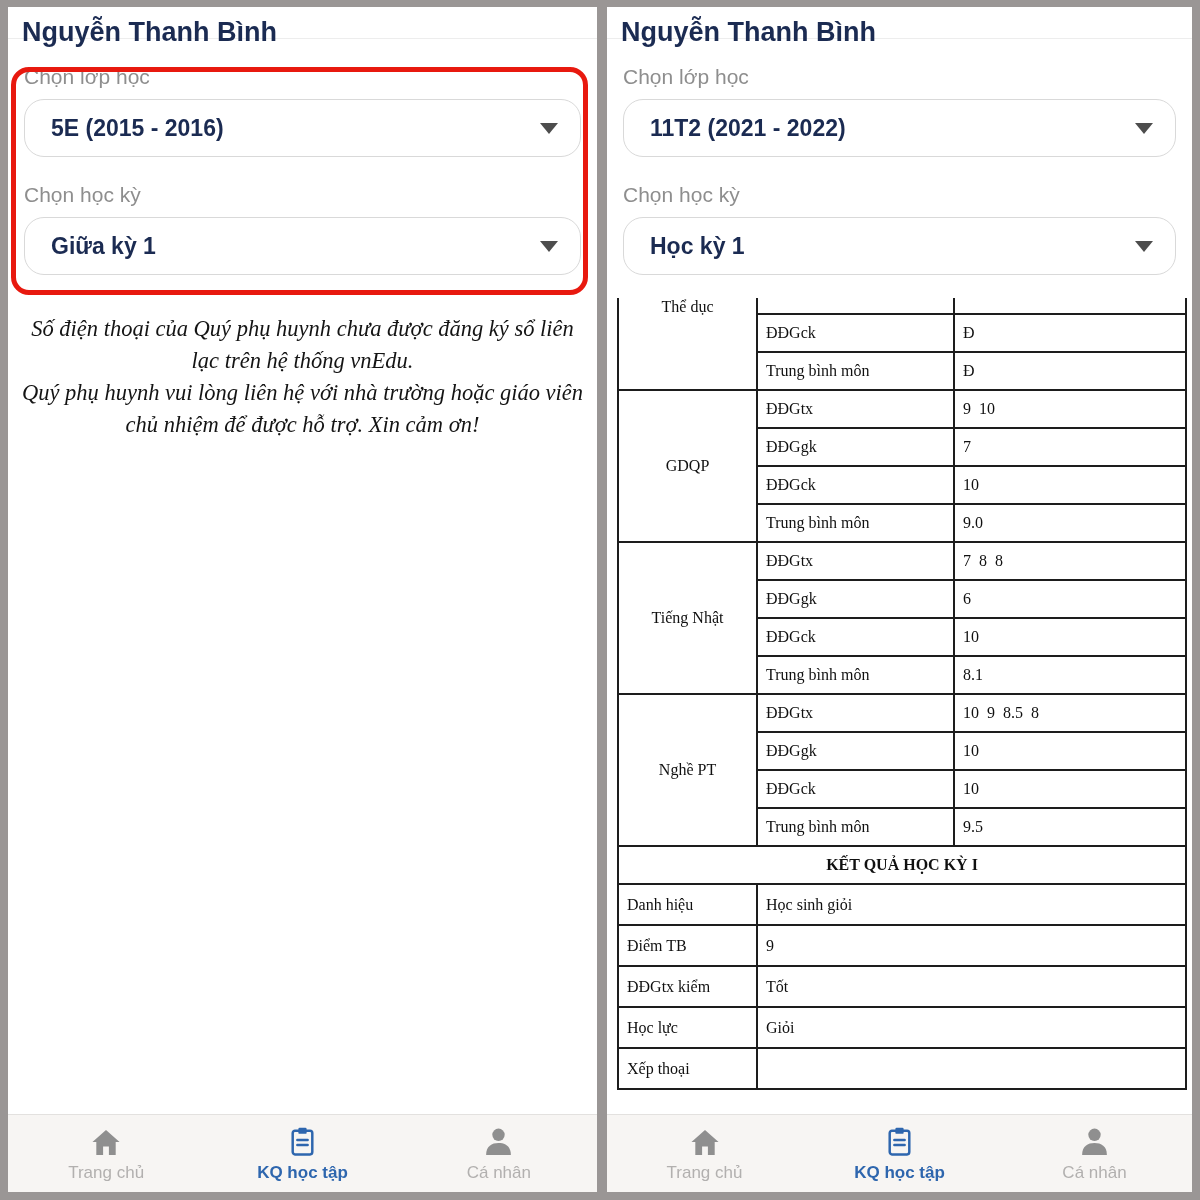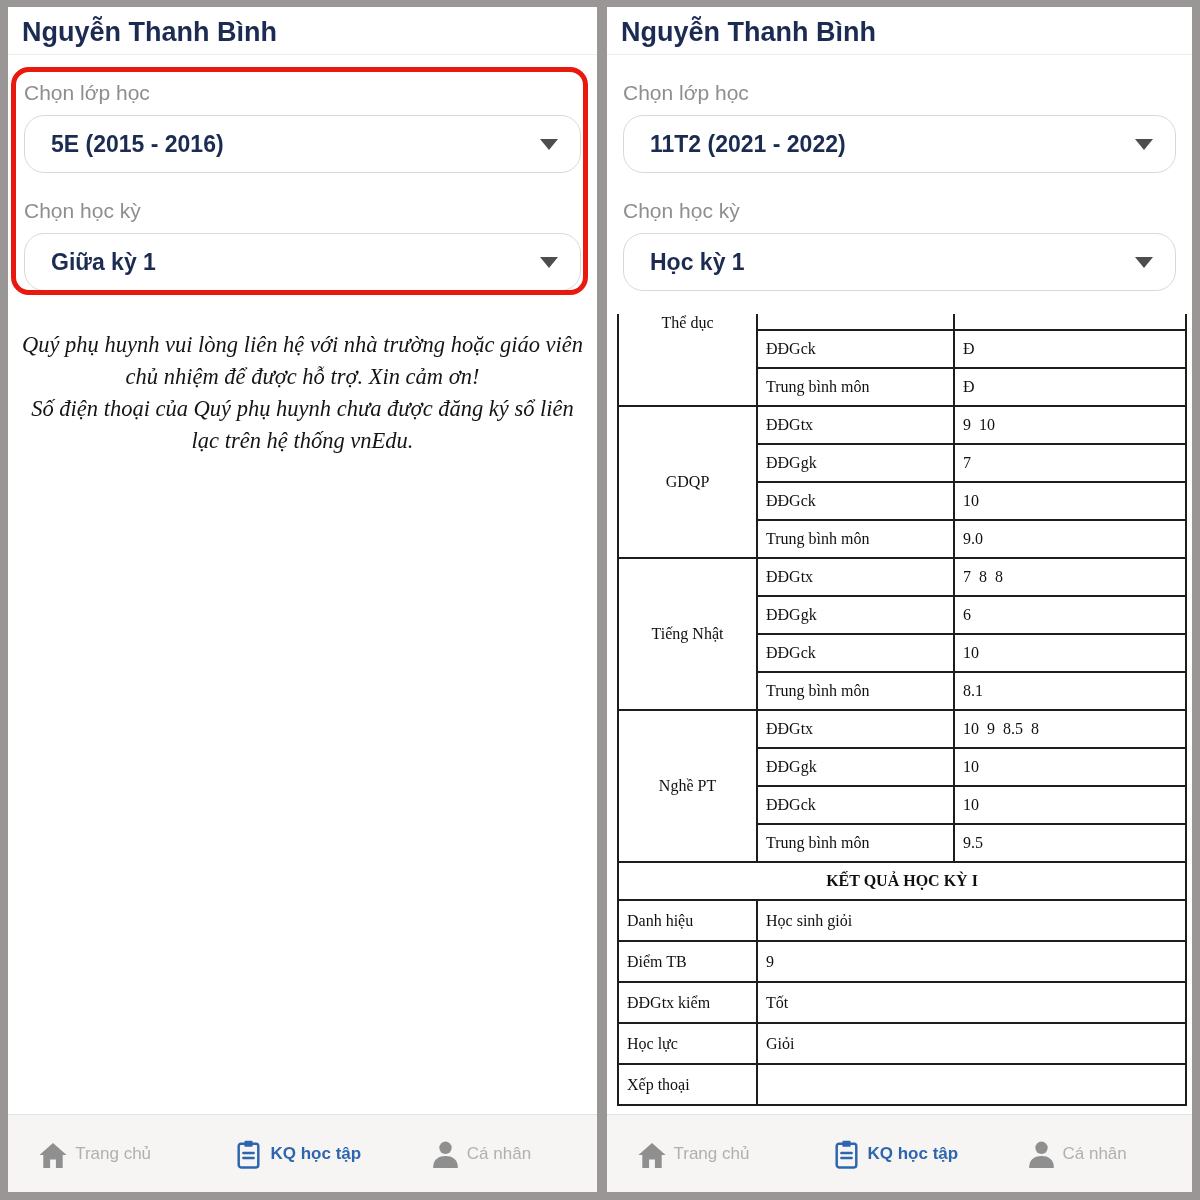--- a/index.html
+++ b/index.html
@@ -2,21 +2,21 @@
 <html style="--navy: #1b2b52; --accent: #2e66ae; --red: #e8190f;"><head>
 <meta charset="utf-8">
 <style>
   html,body{margin:0;padding:0;}
   body{width:1200px;height:1200px;font-family:"Liberation Sans",sans-serif;}
   .frame{position:relative;width:1200px;height:1200px;background:#9a9695;overflow:hidden;}
   .panel{position:absolute;top:7px;height:1185px;background:#ffffff;overflow:hidden;}
   .panel.left{left:8px;width:589px;}
   .panel.right{left:607px;width:585px;}
 
-  .app-header{height:48px;padding:10px 4px 0 14px;border-bottom:1px solid #ededed;box-sizing:border-box;}
+  .app-header{height:32px;padding:10px 4px 0 14px;border-bottom:1px solid #ededed;box-sizing:border-box;}
   .app-title{font-size:27px;font-weight:bold;color:var(--navy,#1b2b52);}
 
   .field-label{margin:26px 0 0 16px;font-size:21px;color:#8e8e8e;}
   .select-box{margin:10px 16px 0 16px;height:58px;border:1.5px solid #d9d9d9;border-radius:20px;
     display:flex;align-items:center;justify-content:space-between;padding:0 22px 0 26px;background:#fff;box-sizing:border-box;}
   .select-value{font-size:23px;font-weight:bold;color:var(--navy,#1b2b52);}
   .caret{width:0;height:0;border-left:9px solid transparent;border-right:9px solid transparent;border-top:11px solid #4d4d4d;}
 
   .annotation-box{position:absolute;left:3px;top:60px;width:577px;height:228px;border:5px solid var(--red,#e8190f);
     border-radius:18px;box-sizing:border-box;pointer-events:none;}
@@ -31,21 +31,21 @@
   td.subject{text-align:center;padding:0 2px;}
   td.subject.top{vertical-align:top;padding-top:0;}
   .clip{height:14px;overflow:hidden;}
   .clip span{display:block;margin-top:-20px;}
   td.value{white-space:pre;}
   td.summary-head{text-align:center;font-weight:bold;height:40px;}
   tr.summary td{height:41px;}
 
   .nav{position:absolute;left:0;right:0;bottom:0;height:77px;background:#f7f5f3;border-top:1px solid #e3e1df;
     display:flex;justify-content:space-around;align-items:center;}
-  .nav-item{display:flex;align-items:center;gap:5px;width:140px;cursor:pointer;}
+  .nav-item{display:flex;flex-direction:column;align-items:center;gap:5px;width:140px;cursor:pointer;}
   .nav-item .icon{color:#8f8f8f;height:34px;display:flex;align-items:flex-end;}
   .nav-item .nav-label{font-size:17px;color:#b2b0af;}
   .nav-item.active .icon{color:var(--accent,#2e66ae);}
   .nav-item.active .nav-label{color:var(--accent,#2e66ae);font-weight:bold;}
 </style>
 </head>
 <body>
 
 <div class="frame">
 
@@ -62,22 +62,22 @@
       <span class="caret"></span>
     </div>
 
     <div class="field-label">Chọn học kỳ</div>
     <div class="select-box">
       <span class="select-value">Giữa kỳ 1</span>
       <span class="caret"></span>
     </div>
 
     <div class="notice">
+      <div>Số điện thoại của Quý phụ huynh chưa được đăng ký sổ liên lạc trên hệ thống vnEdu.</div>
       <div>Quý phụ huynh vui lòng liên hệ với nhà trường hoặc giáo viên chủ nhiệm để được hỗ trợ. Xin cảm ơn!</div>
-      <div>Số điện thoại của Quý phụ huynh chưa được đăng ký sổ liên lạc trên hệ thống vnEdu.</div>
     </div>
 
     <nav class="nav" id="nav-left">
         <div class="nav-item">
           <span class="icon">
             <svg viewBox="0 0 32 32" width="34" height="31">
               <path d="M16 3 L30 15.5 H26 V29 H19 V20 H13 V29 H6 V15.5 H2 Z" fill="currentColor"></path>
             </svg>
           </span>
           <div class="nav-label">Trang chủ</div>

